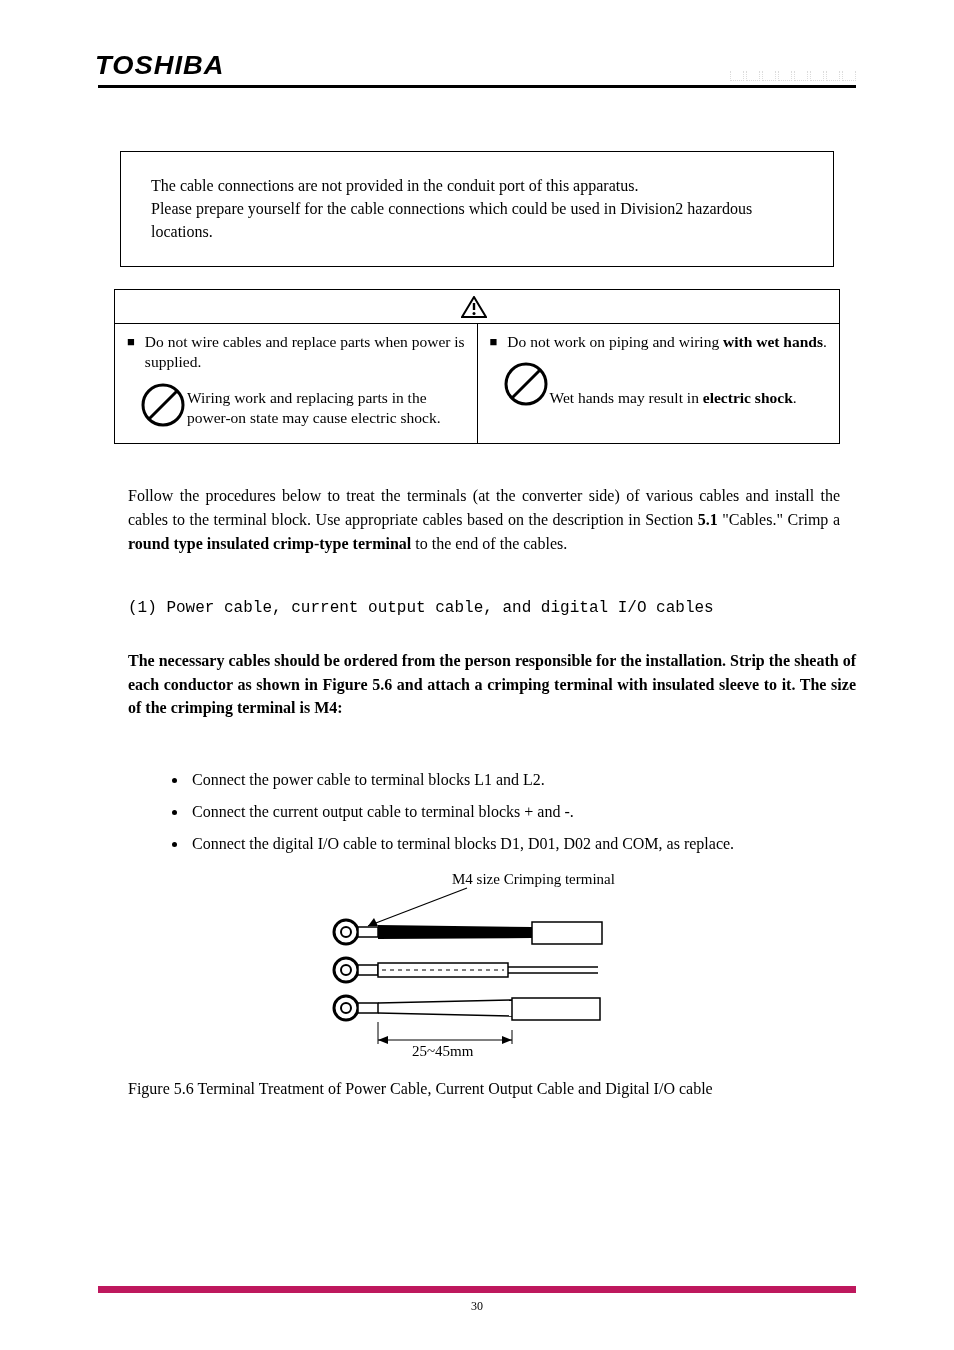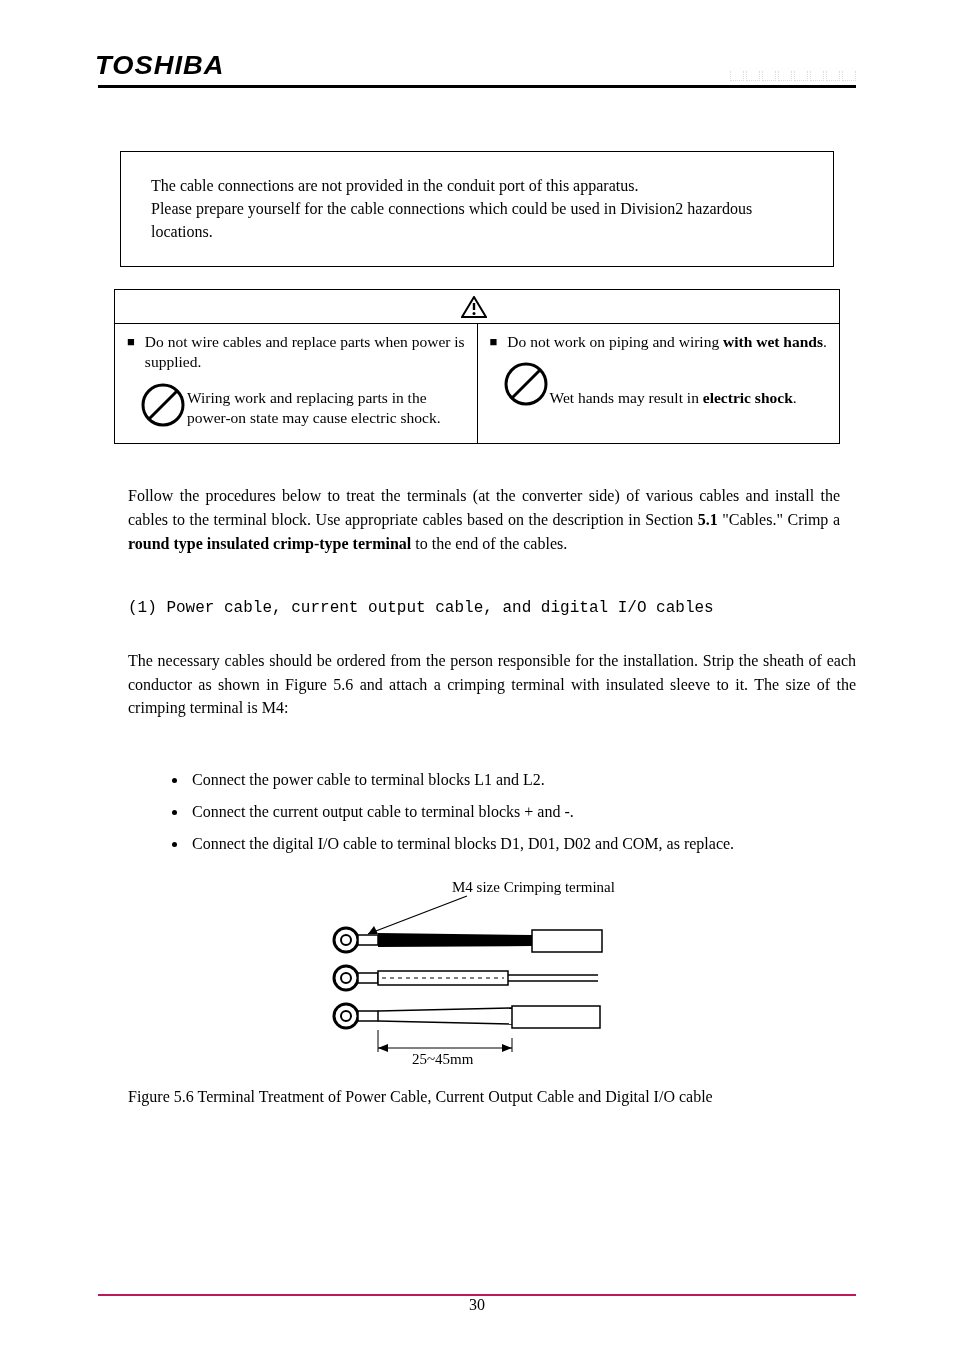--- a/index.html
+++ b/index.html
@@ -82,47 +82,49 @@
   }
   .para2 {
     margin: 42px 16px 0 30px;
     line-height: 1.48;
     font-family: Liberation Mono, monospace;
   }
   .para3 {
     margin: 28px 0 0 30px;
     text-align: justify;
     line-height: 1.48;
+    font-weight: bold;
   }
   ul.dots {
     margin: 44px 16px 0 66px;
     list-style: disc;
     line-height: 2.0;
   }
   ul.dots li { padding-left: 4px; margin-left: 24px; }
   .figure-wrap {
-    margin: 20px auto 0 auto;
+    margin: 12px auto 0 auto;
     width: 330px;
     position: relative;
     text-align: right;
   }
   .fig-caption {
     margin-top: 14px;
     text-align: left;
     font-weight: normal;
     margin-left: 30px;
   }
   .footer {
     position: absolute;
     bottom: 36px;
     left: 98px;
     right: 98px;
-    border-top: 2px solid #be185d;
+    border-top: 7px solid #be185d;
     text-align: center;
-    font-size: 16px;
+    padding-top: 6px;
+    font-size: 12px;
   }
 </style>
 </head>
 <body>
 
 <div class="header-row">
   <div class="logo">TOSHIBA</div>
   <div class="faded-bars">
     <span></span>
       <span></span>

